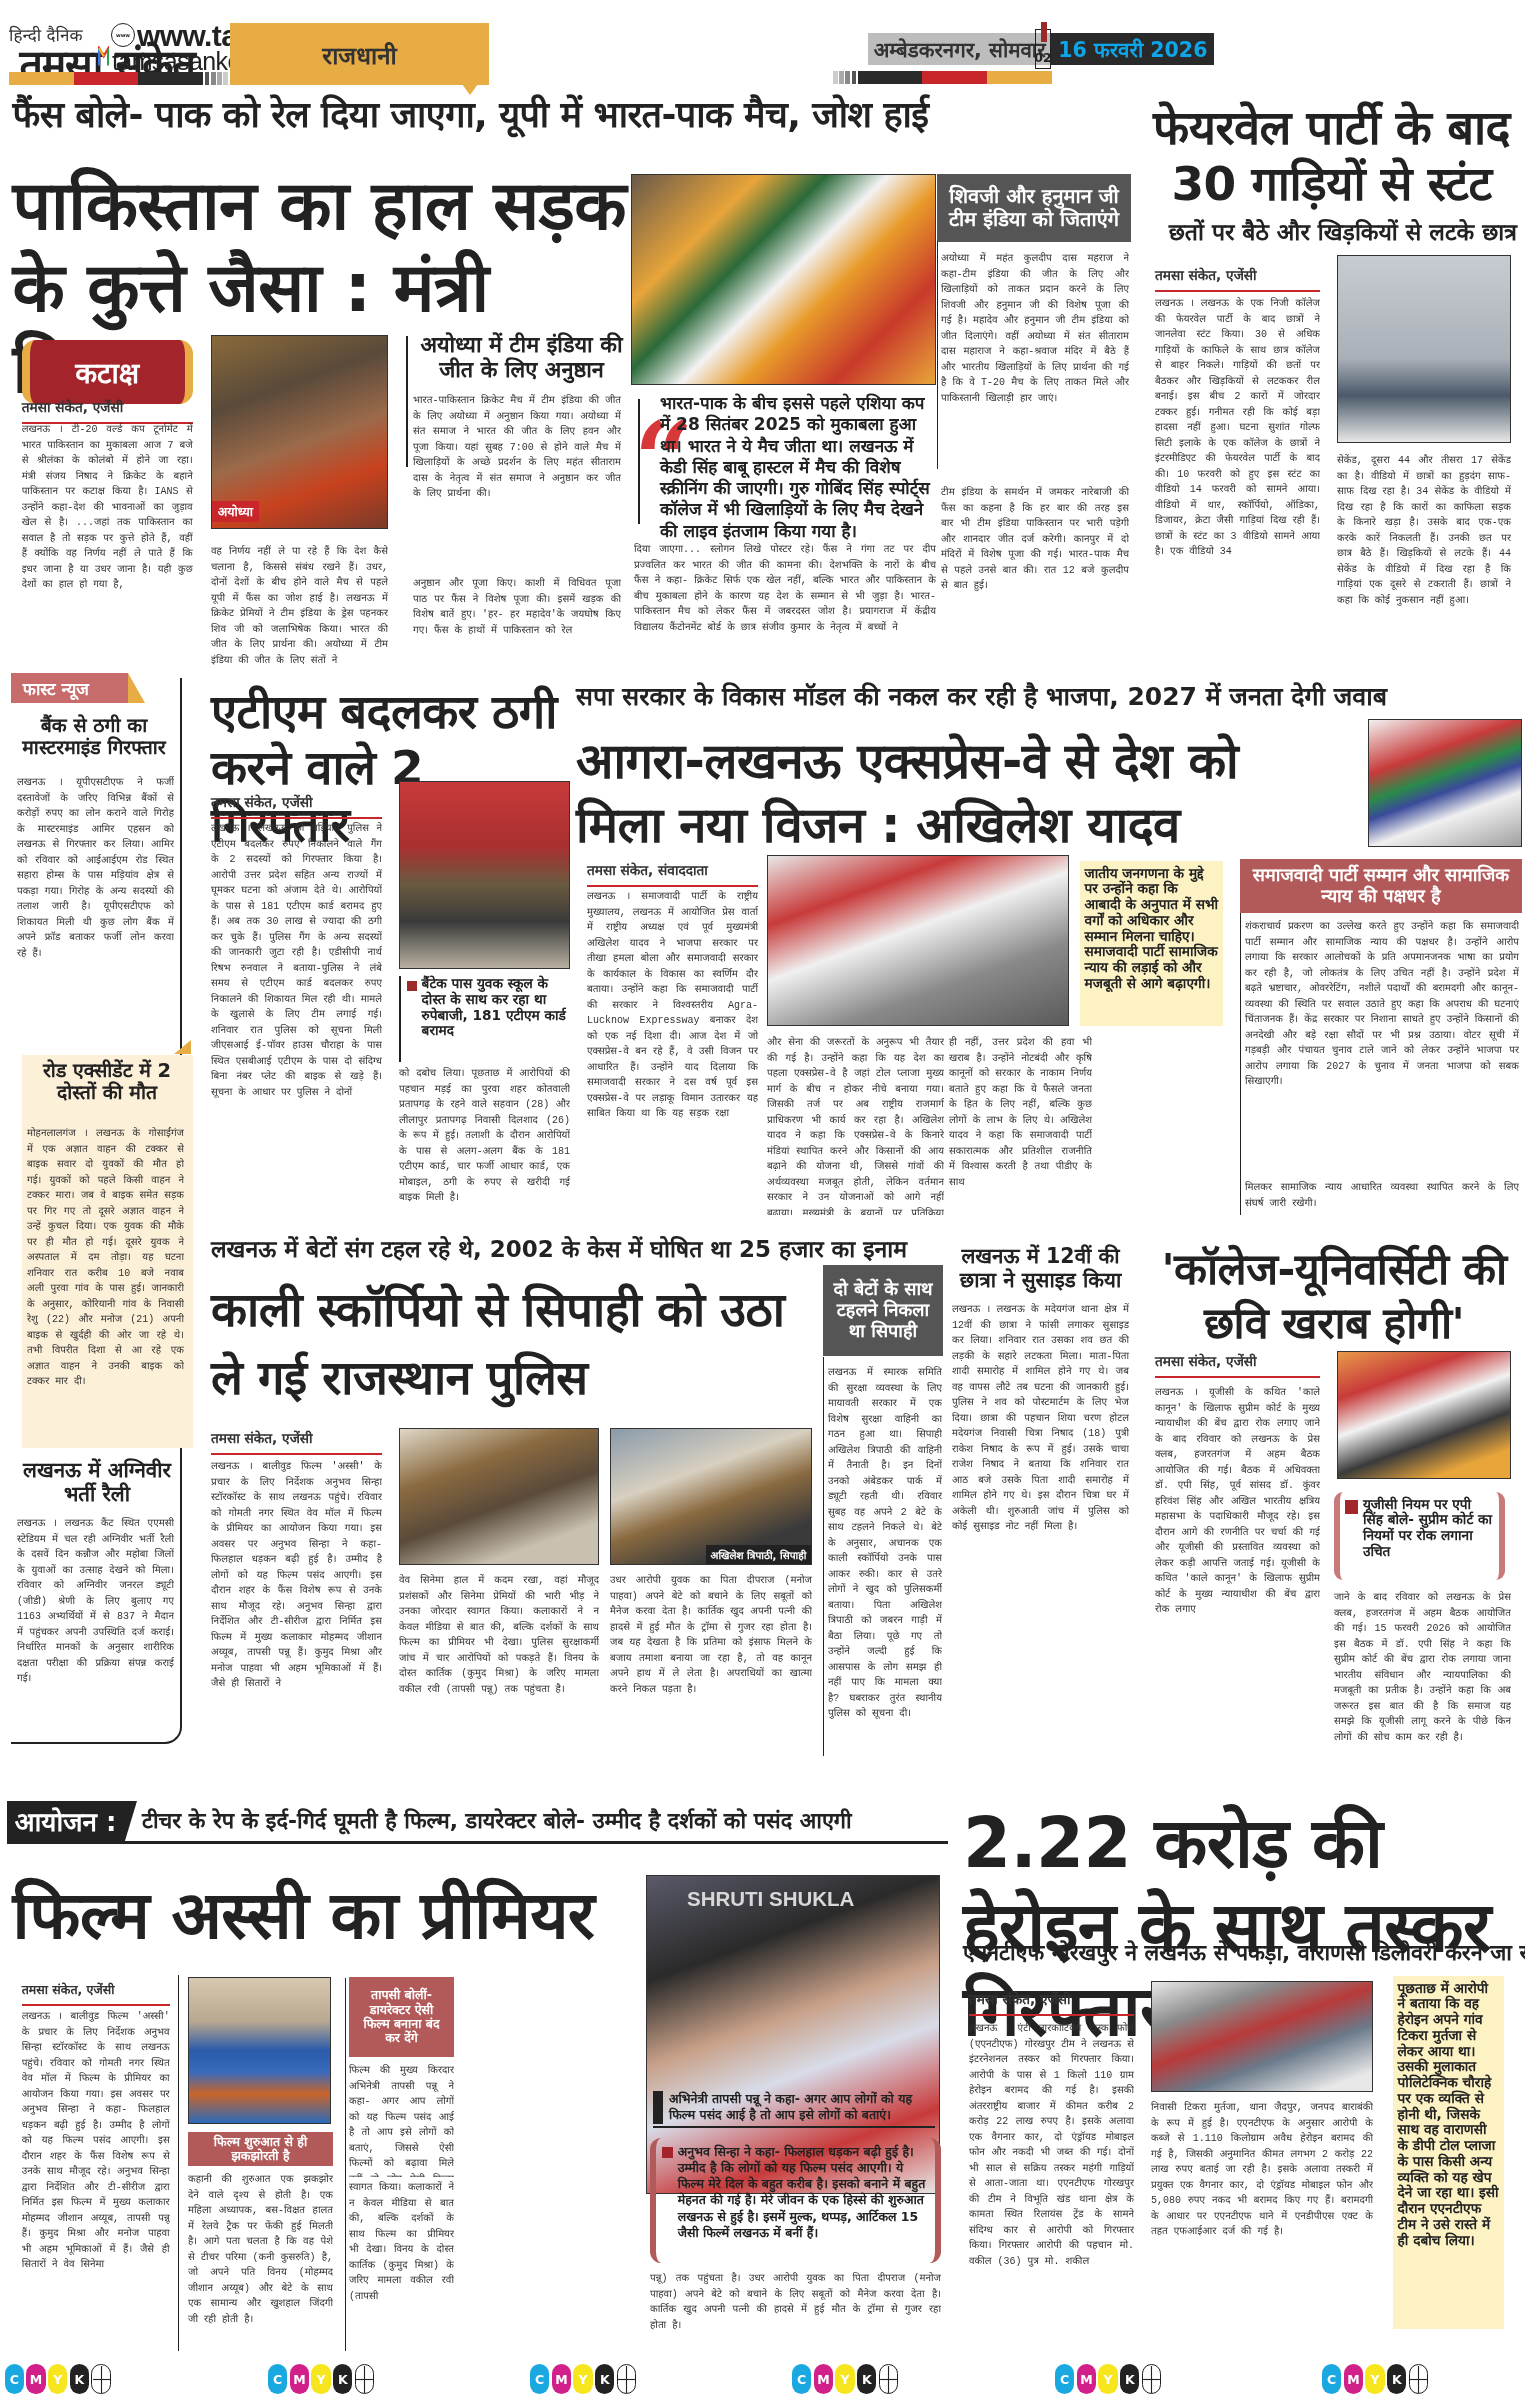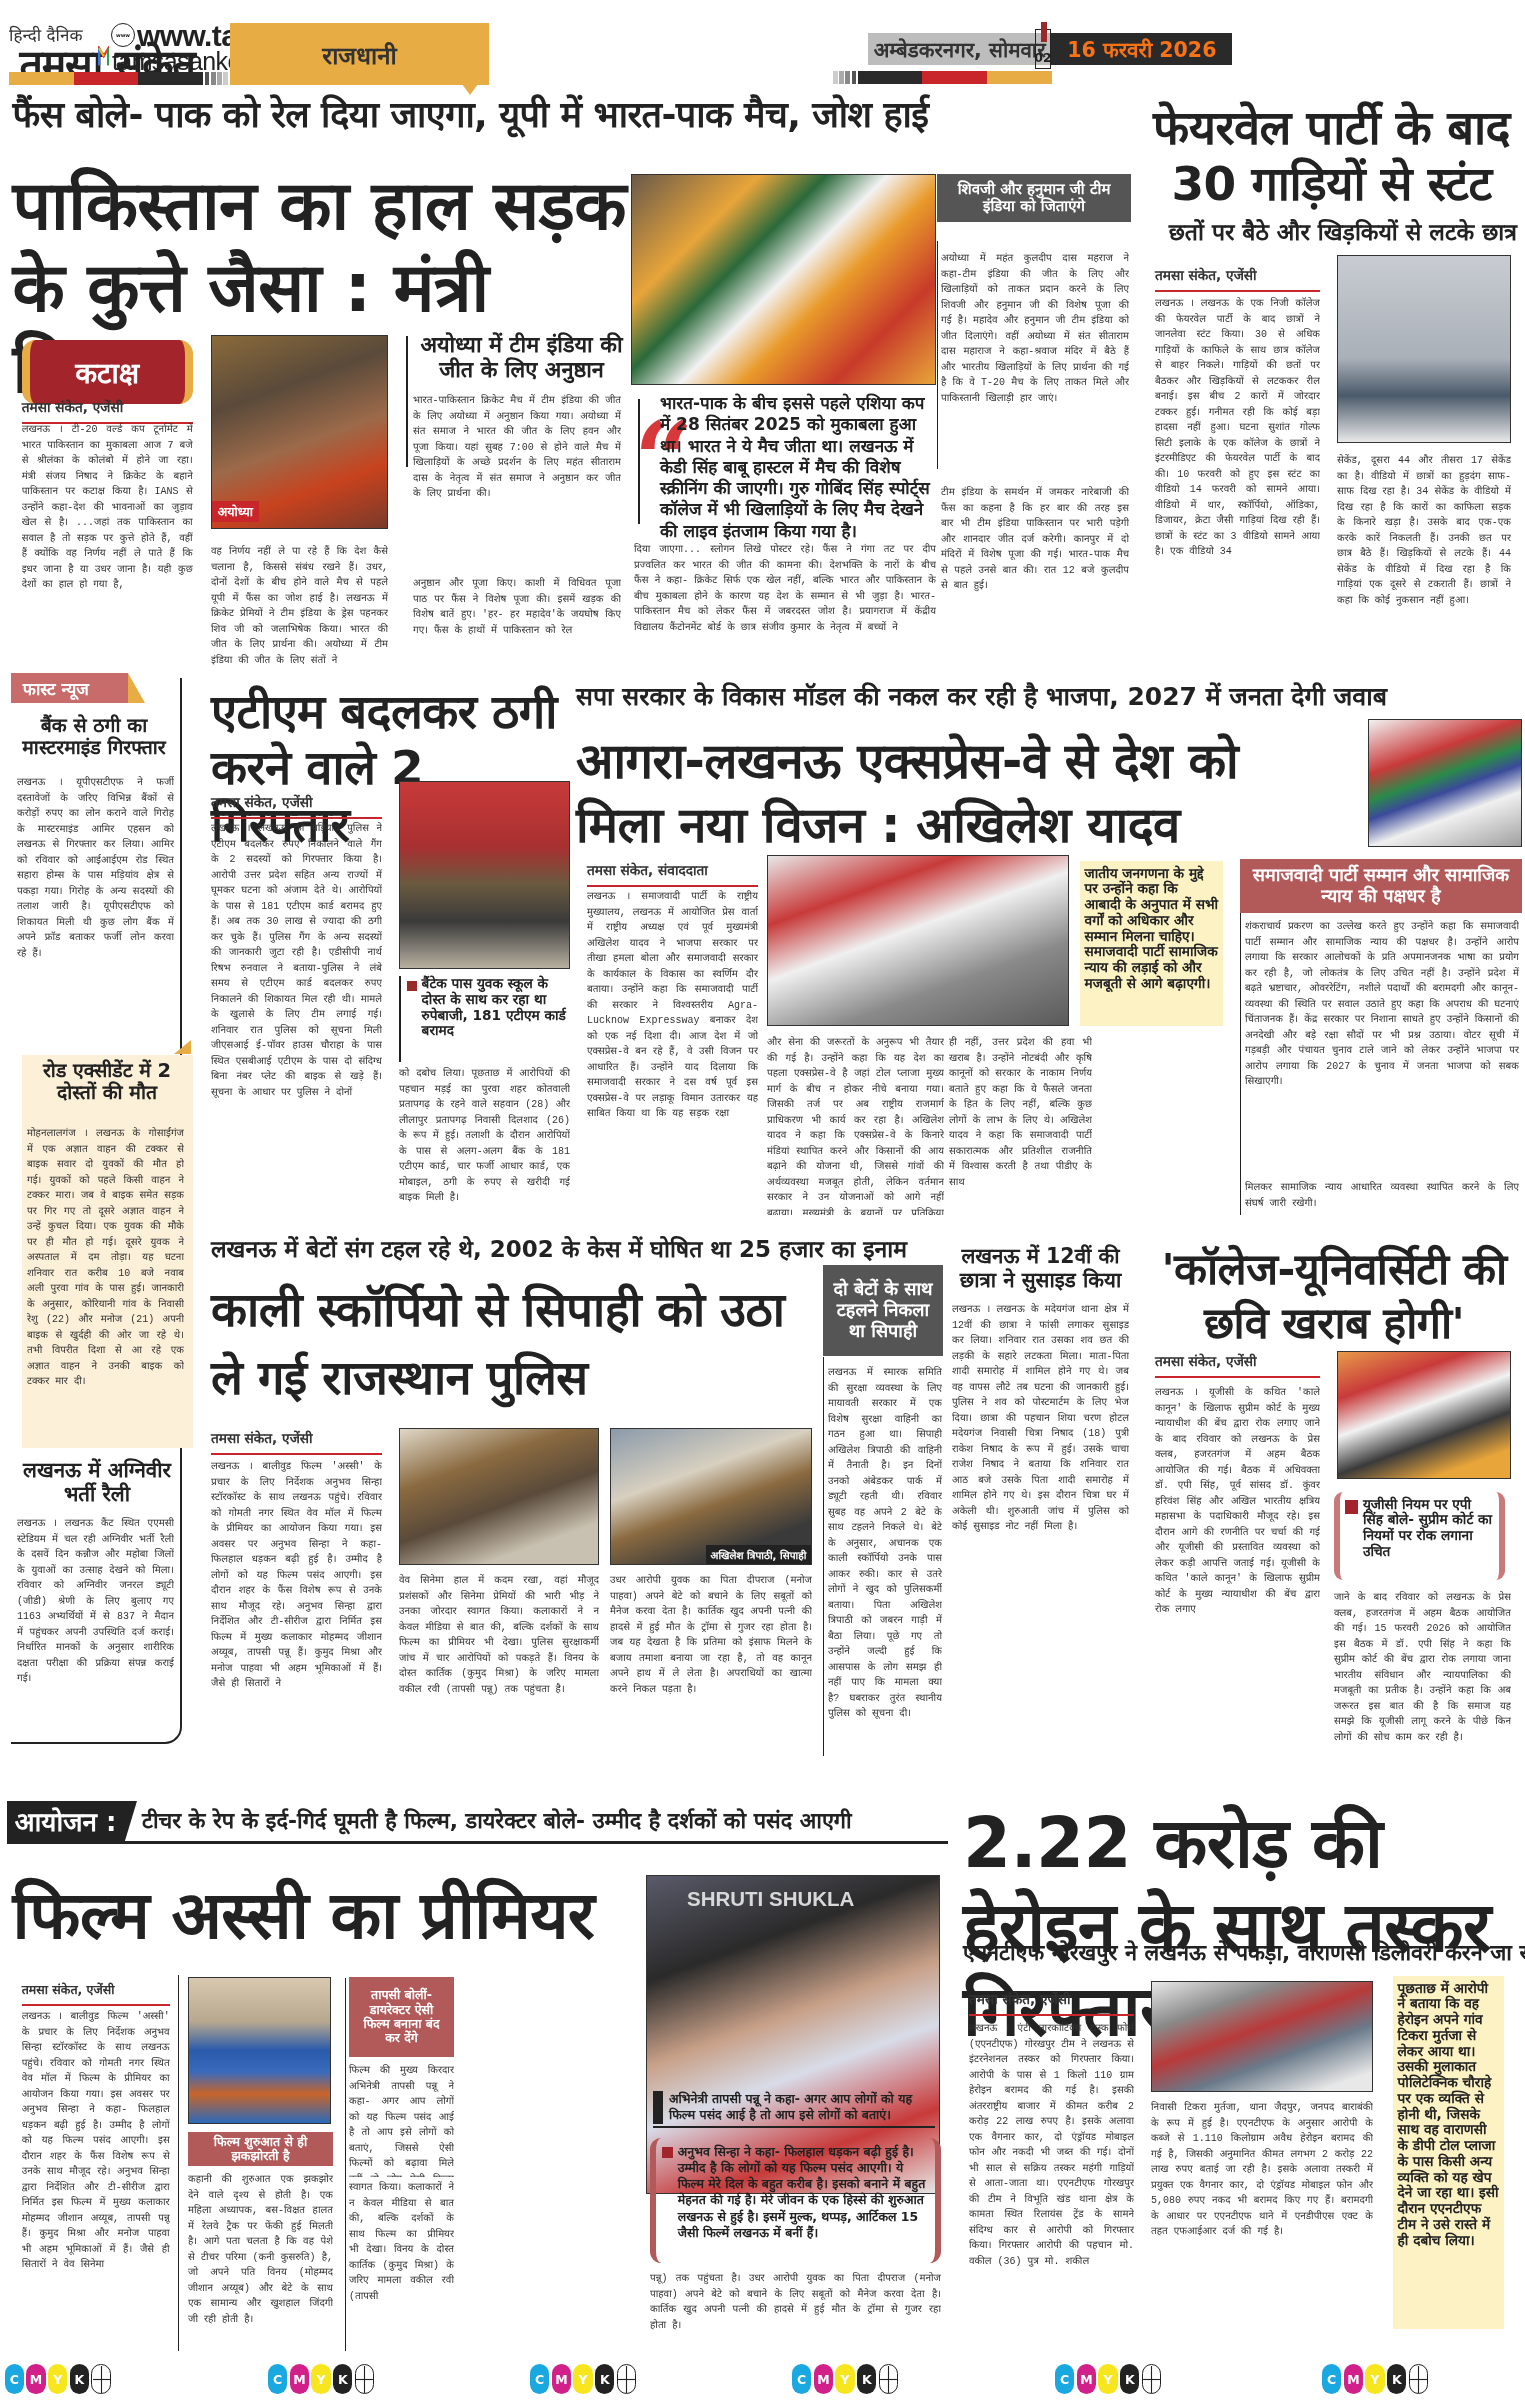--- a/index.html
+++ b/index.html
@@ -7,21 +7,21 @@
 .abs{position:absolute}
 .hdr-small{font-family:"DejaVu Sans",sans-serif;font-size:17px;color:#333}
 .brand{font-weight:bold;font-size:41px;color:#222;letter-spacing:-1.1px}
 .web{font-family:"Liberation Sans",sans-serif;font-size:30px;color:#222;font-weight:bold;letter-spacing:-0.6px}
 .mail{font-family:"Liberation Sans",sans-serif;font-size:25px;color:#222;letter-spacing:-0.6px}
 .stripe{height:12.5px;display:flex}
 .stripe div{height:100%}
 .section-tab{background:#e8ac45;color:#333;font-size:24px;font-weight:bold;display:flex;align-items:center;justify-content:center}
 .dateline{display:flex;height:32px;font-size:20.5px;font-weight:bold}
 .dateline .city{background:#bdbdbd;color:#333;padding:0 5.7px;display:flex;align-items:center}
-.dateline .date{background:#2a2a2a;color:#f97316;padding:0 16px;display:flex;align-items:center}
+.dateline .date{background:#2a2a2a;color:#0ea5e9;padding:0 7px;display:flex;align-items:center}
 .pageno{border:1.7px solid #222;width:18px;height:43px;display:flex;align-items:flex-end;justify-content:center;font-size:17px;font-weight:bold;padding-bottom:2.3px}
 .pageno .rib{position:absolute;top:-8px;left:4.6px;width:6.8px;height:20.5px;background:#9a2a2a}
 .hl{font-weight:bold;color:#222;line-height:1.05;letter-spacing:-0.6px}
 .sub{font-weight:bold;color:#222;line-height:1.15}
 .byline{font-size:13.7px;color:#333;padding-bottom:5.7px;border-bottom:2.9px solid #c8262b;font-weight:bold}
 .body{font-family:Liberation Mono, monospace;font-size:10px;line-height:1.55;color:#333;text-align:justify}
 .photo{border:1.7px solid #333;overflow:hidden}
 .gray-box{background:#555;color:#fff;font-weight:bold;text-align:center;display:flex;align-items:center;justify-content:center;line-height:1.15}
 .red-box{background:#b25a5a;color:#fff;font-weight:bold;text-align:center;display:flex;align-items:center;justify-content:center;line-height:1.15}
 .cream{background:#fdf0d8}
@@ -101,21 +101,21 @@
 <div class="abs body" style="left:413px;top:393px;width:208px;height:171px;overflow:hidden">भारत-पाकिस्तान क्रिकेट मैच में टीम इंडिया की जीत के लिए अयोध्या में अनुष्ठान किया गया। अयोध्या में संत समाज ने भारत की जीत के लिए हवन और पूजा किया। यहां सुबह 7:00 से होने वाले मैच में खिलाड़ियों के अच्छे प्रदर्शन के लिए महंत सीताराम दास के नेतृत्व में संत समाज ने अनुष्ठान कर जीत के लिए प्रार्थना की।</div>
 <div class="abs body" style="left:413px;top:576px;width:208px;height:97px;overflow:hidden">अनुष्ठान और पूजा किए। काशी में विधिवत पूजा पाठ पर फैंस ने विशेष पूजा की। इसमें खड़क की विशेष बातें हुए। 'हर- हर महादेव'के जयघोष किए गए। फैंस के हाथों में पाकिस्तान को रेल</div>
 
 <div class="abs photo" style="left:631px;top:174px;width:305px;height:211px;background:linear-gradient(135deg,#6a5a4a 0%,#e8a53a 25%,#2a6a3a 38%,#f2f2f2 50%,#e89a2a 62%,#c83a2a 80%,#e8a53a 100%)"></div>
 
 <div class="abs quote-mark" style="left:634px;top:408px">“</div>
 <div class="abs vrule" style="left:638px;top:399px;height:125px;width:2.3px"></div>
 <div class="abs sub" style="left:660px;top:393px;width:274px;font-size:17px;line-height:1.25">भारत-पाक के बीच इससे पहले एशिया कप में 28 सितंबर 2025 को मुकाबला हुआ था। भारत ने ये मैच जीता था। लखनऊ में केडी सिंह बाबू हास्टल में मैच की विशेष स्क्रीनिंग की जाएगी। गुरु गोबिंद सिंह स्पोर्ट्स कॉलेज में भी खिलाड़ियों के लिए मैच देखने की लाइव इंतजाम किया गया है।</div>
 <div class="abs body" style="left:634px;top:542px;width:302px;height:131px;overflow:hidden">दिया जाएगा... स्लोगन लिखे पोस्टर रहे। फैंस ने गंगा तट पर दीप प्रज्वलित कर भारत की जीत की कामना की। देशभक्ति के नारों के बीच फैंस ने कहा- क्रिकेट सिर्फ एक खेल नहीं, बल्कि भारत और पाकिस्तान के बीच मुकाबला होने के कारण यह देश के सम्मान से भी जुड़ा है। भारत-पाकिस्तान मैच को लेकर फैंस में जबरदस्त जोश है। प्रयागराज में केंद्रीय विद्यालय कैंटोनमेंट बोर्ड के छात्र संजीव कुमार के नेतृत्व में बच्चों ने</div>
 
-<div class="abs gray-box" style="left:937px;top:174px;width:194px;height:48px;font-size:15px;padding:0 5.7px">शिवजी और हनुमान जी टीम इंडिया को जिताएंगे</div>
+<div class="abs gray-box" style="left:937px;top:174px;width:194px;height:68px;font-size:20px;padding:0 5.7px">शिवजी और हनुमान जी टीम इंडिया को जिताएंगे</div>
 <div class="abs body" style="left:941px;top:251px;width:188px;height:222px;overflow:hidden">अयोध्या में महंत कुलदीप दास महराज ने कहा-टीम इंडिया की जीत के लिए और खिलाड़ियों को ताकत प्रदान करने के लिए शिवजी और हनुमान जी की विशेष पूजा की गई है। महादेव और हनुमान जी टीम इंडिया को जीत दिलाएंगे। वहीं अयोध्या में संत सीताराम दास महाराज ने कहा-श्रवाज मंदिर में बैठे हैं और भारतीय खिलाड़ियों के लिए प्रार्थना की गई है कि वे T-20 मैच के लिए ताकत मिले और पाकिस्तानी खिलाड़ी हार जाएं।</div>
 <div class="abs body" style="left:941px;top:485px;width:188px;height:188px;overflow:hidden">टीम इंडिया के समर्थन में जमकर नारेबाजी की फैंस का कहना है कि हर बार की तरह इस बार भी टीम इंडिया पाकिस्तान पर भारी पड़ेगी और शानदार जीत दर्ज करेगी। कानपुर में दो मंदिरों में विशेष पूजा की गई। भारत-पाक मैच से पहले उनसे बात की। रात 12 बजे कुलदीप से बात हुई।</div>
 <div class="abs vrule" style="left:937px;top:241px;height:228px;width:1.1px"></div>
 
 <div class="abs hl" style="left:1146px;top:100px;width:371px;font-size:47px;text-align:center;line-height:1.2">फेयरवेल पार्टी के बाद 30 गाड़ियों से स्टंट</div>
 <div class="abs sub" style="left:1146px;top:219px;width:371px;font-size:23px;text-align:right">छतों पर बैठे और खिड़कियों से लटके छात्र</div>
 <div class="abs byline" style="left:1155px;top:265px;width:165px">तमसा संकेत, एजेंसी</div>
 <div class="abs body" style="left:1155px;top:296px;width:165px;height:376px;overflow:hidden">लखनऊ । लखनऊ के एक निजी कॉलेज की फेयरवेल पार्टी के बाद छात्रों ने जानलेवा स्टंट किया। 30 से अधिक गाड़ियों के काफिले के साथ छात्र कॉलेज से बाहर निकले। गाड़ियों की छतों पर बैठकर और खिड़कियों से लटककर रील बनाई। इस बीच 2 कारों में जोरदार टक्कर हुई। गनीमत रही कि कोई बड़ा हादसा नहीं हुआ। घटना सुशांत गोल्फ सिटी इलाके के एक कॉलेज के छात्रों ने इंटरमीडिएट की फेयरवेल पार्टी के बाद की। 10 फरवरी को हुए इस स्टंट का वीडियो 14 फरवरी को सामने आया। वीडियो में थार, स्कॉर्पियो, ऑडिका, डिजायर, क्रेटा जैसी गाड़ियां दिख रही हैं। छात्रों के स्टंट का 3 वीडियो सामने आया है। एक वीडियो 34</div>
 <div class="abs photo" style="left:1337px;top:255px;width:174px;height:188px;background:linear-gradient(180deg,#c8ccd2 0%,#aab0b8 55%,#4a5a6a 75%,#e8e8e8 100%)"></div>
 <div class="abs body" style="left:1337px;top:453px;width:174px;height:219px;overflow:hidden">सेकेंड, दूसरा 44 और तीसरा 17 सेकेंड का है। वीडियो में छात्रों का हुड़दंग साफ-साफ दिख रहा है। 34 सेकेंड के वीडियो में दिख रहा है कि कारों का काफिला सड़क के किनारे खड़ा है। उसके बाद एक-एक करके कारें निकलती हैं। उनकी छत पर छात्र बैठे हैं। खिड़कियों से लटके हैं। 44 सेकेंड के वीडियो में दिख रहा है कि गाड़ियां एक दूसरे से टकराती हैं। छात्रों ने कहा कि कोई नुकसान नहीं हुआ।</div>

